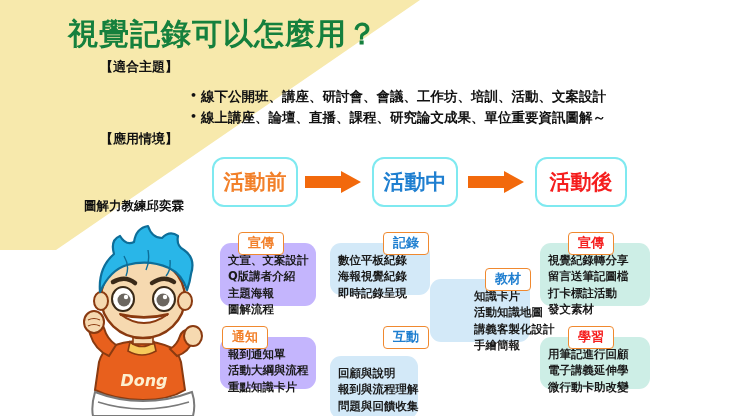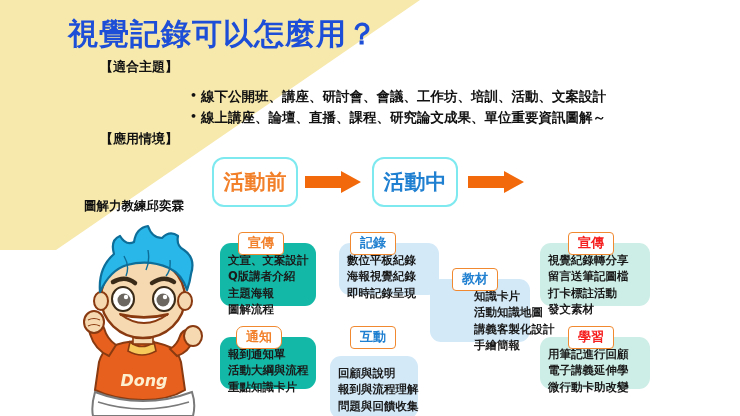--- a/index.html
+++ b/index.html
@@ -16,21 +16,21 @@
   .wedge{
     position:absolute;left:0;top:0;width:440px;height:260px;
     background:#f7e9ac;
     clip-path:polygon(0 0, 420px 0, 56px 250px, 0 250px);
     z-index:0;
   }
 
   
   .title{
     position:absolute;left:68px;top:14px;
-    font-size:30px;font-weight:bold;color:#1d4ed8;
+    font-size:30px;font-weight:bold;color:#15803d;
     letter-spacing:1px;white-space:nowrap;z-index:3;
   }
   .sect-label{
     position:absolute;font-size:13px;font-weight:bold;color:#111;
     white-space:nowrap;z-index:3;
   }
   #lbl-topic{left:100px;top:58px;}
   #lbl-scene{left:100px;top:130px;}
 
   .bullets{
@@ -69,51 +69,51 @@
   #arrow-1{left:468px;top:171px;width:56px;}
   .arrow svg{display:block;width:100%;height:100%;}
 
   
   .chip{
     position:absolute;background:#ffffff;border:1.6px solid #f0892f;
     border-radius:4px;font-size:13px;font-weight:bold;
     padding:1px 9px 2px;white-space:nowrap;z-index:4;
   }
   .chip.c-orange{color:#f2802a;}
-  .chip.c-blue{color:#1f7fd0;}
+  .chip.c-blue{color:#1f7fd0;margin-left:33px;}
   .chip.c-red{color:#f51d1d;}
 
   
   .card{
     position:absolute;border-radius:11px;padding:9px 8px 7px 8px;
     box-sizing:border-box;z-index:2;
   }
   .card .ln{
     font-size:11.5px;font-weight:bold;color:#1a1a1a;
     line-height:1.42;white-space:nowrap;
   }
-  .card.yellow{background:#14b8a6;}
+  .card.yellow{background:#c4b5fd;}
   .card.blue{background:#d3e9f8;}
   .card.mint{background:#cdeee6;}
 
   
   #card-0{left:220px;top:243px;width:96px;height:63px;}
   #card-1{left:220px;top:337px;width:96px;height:52px;}
   
-  #card-2{left:330px;top:243px;width:100px;height:52px;margin-left:9px;}
+  #card-2{left:330px;top:243px;width:100px;height:52px;}
   #card-3{left:330px;top:356px;width:88px;height:63px;}
   
   #card-4{left:430px;top:279px;width:100px;height:63px;padding-left:44px;}
   
   #card-5{left:540px;top:243px;width:110px;height:63px;}
   #card-6{left:540px;top:337px;width:110px;height:52px;}
 
   
   #chip-0{left:238px;top:232px;}
-  #chip-1{left:236px;top:326px;border-radius:7px;}
+  #chip-1{left:222px;top:326px;}
   #chip-2{left:350px;top:232px;}
   #chip-3{left:350px;top:326px;}
   #chip-4{left:452px;top:268px;}
   #chip-5{left:568px;top:232px;}
   #chip-6{left:568px;top:326px;}
 </style>
 </head>
 <body>
 
 <div id="slide">
@@ -171,20 +171,21 @@
       <circle cx="87" cy="81" r="2.2" fill="#ffffff"></circle>
 
       <path d="M42 98 q24 18 48 0 q-24 6 -48 0 z" fill="#ffffff" stroke="#8a3a10" stroke-width="2" stroke-linejoin="round"></path>
       <path d="M42 99 q24 6 48 0" stroke="#8a3a10" stroke-width="1.6" fill="none"></path>
       <text x="66" y="170" font-family="'DejaVu Sans','Liberation Sans',sans-serif" font-size="16" font-style="italic" font-weight="bold" fill="#fdf0d0" text-anchor="middle">Dong</text>
     </svg>
   </div>
 
   <div class="stage" id="stage-0">活動前</div>
   <div class="stage" id="stage-1">活動中</div>
+  <div class="stage" id="stage-2">活動後</div>
 
   <div class="arrow" id="arrow-0">
     <svg viewBox="0 0 56 22" preserveAspectRatio="none">
       <path d="M0 5 L36 5 L36 0 L56 11 L36 22 L36 17 L0 17 Z" fill="#f2690c"></path>
     </svg>
   </div>
   <div class="arrow" id="arrow-1">
     <svg viewBox="0 0 56 22" preserveAspectRatio="none">
       <path d="M0 5 L36 5 L36 0 L56 11 L36 22 L36 17 L0 17 Z" fill="#f2690c"></path>
     </svg>

